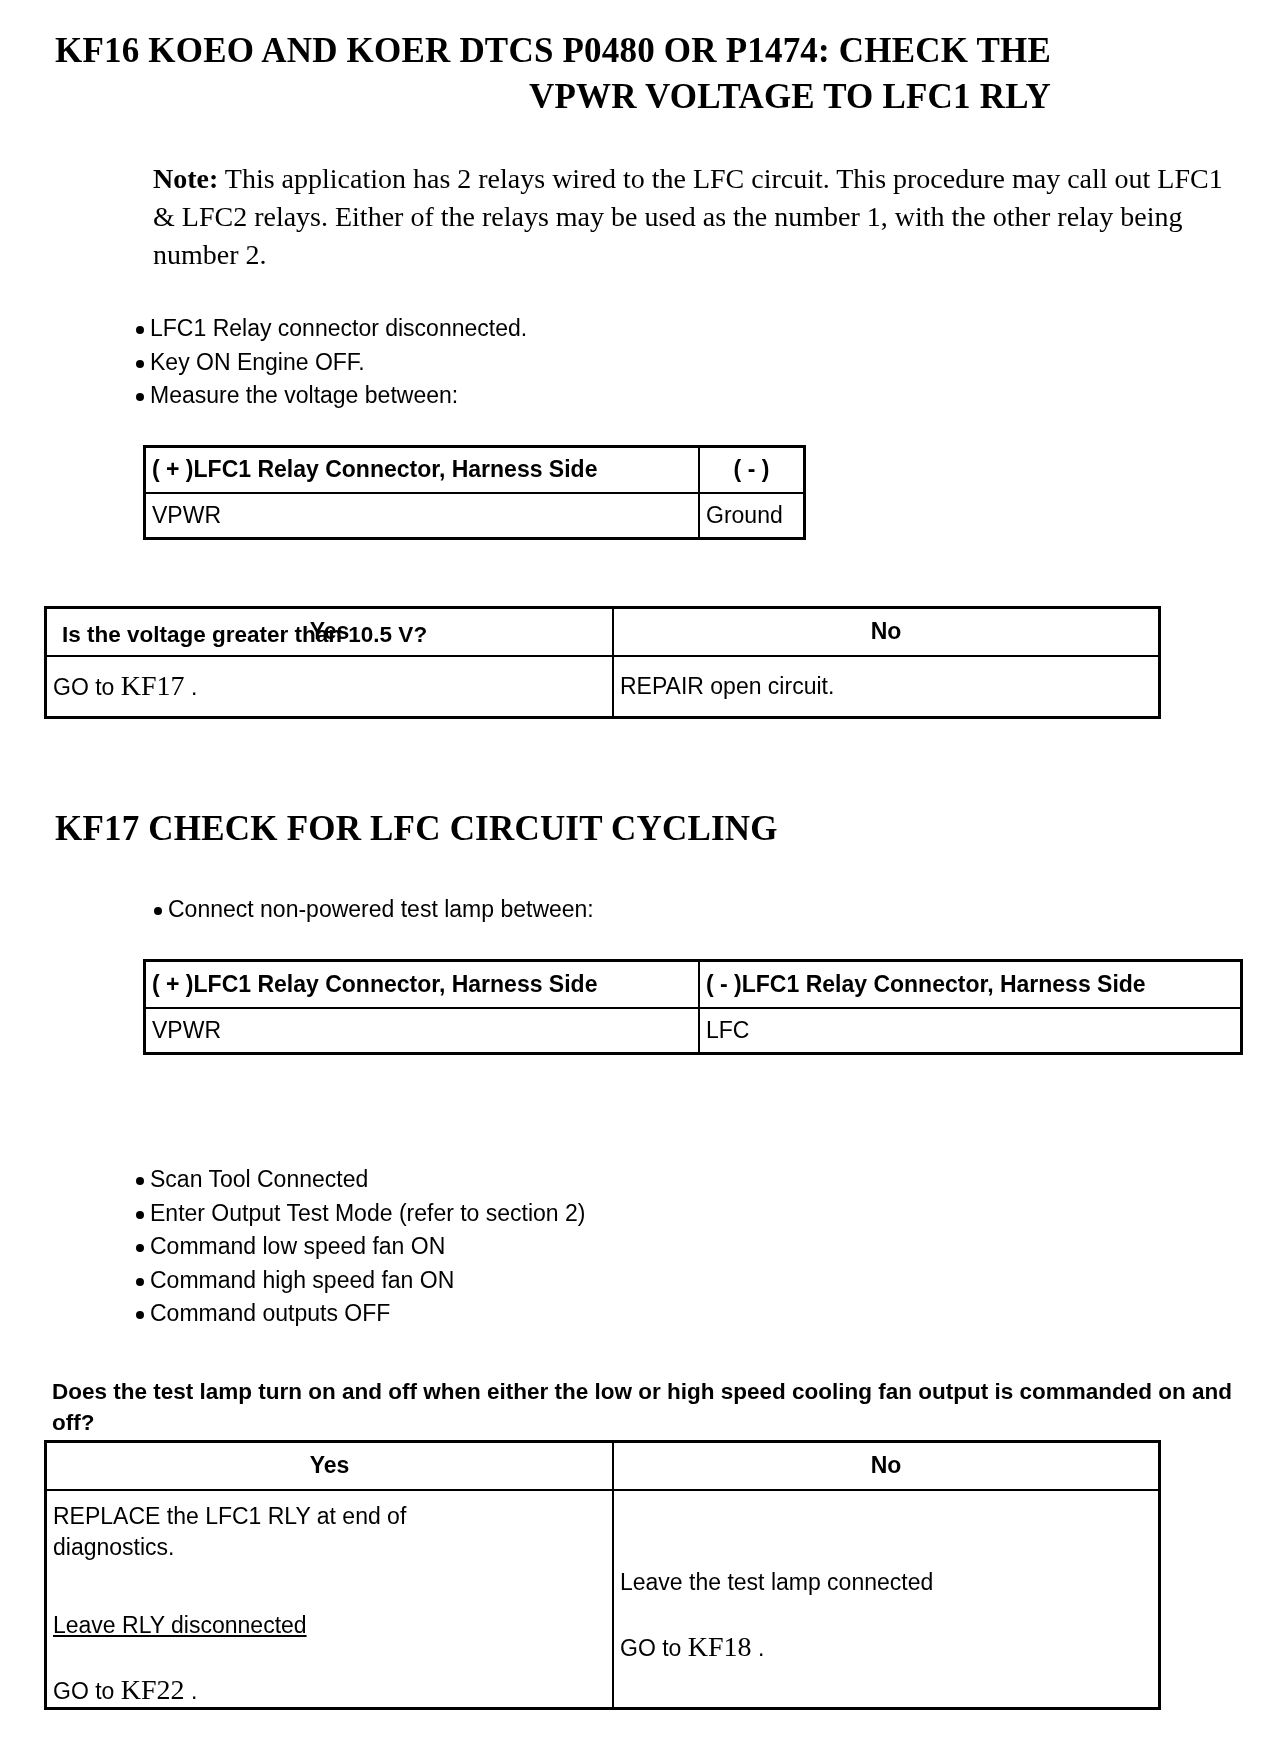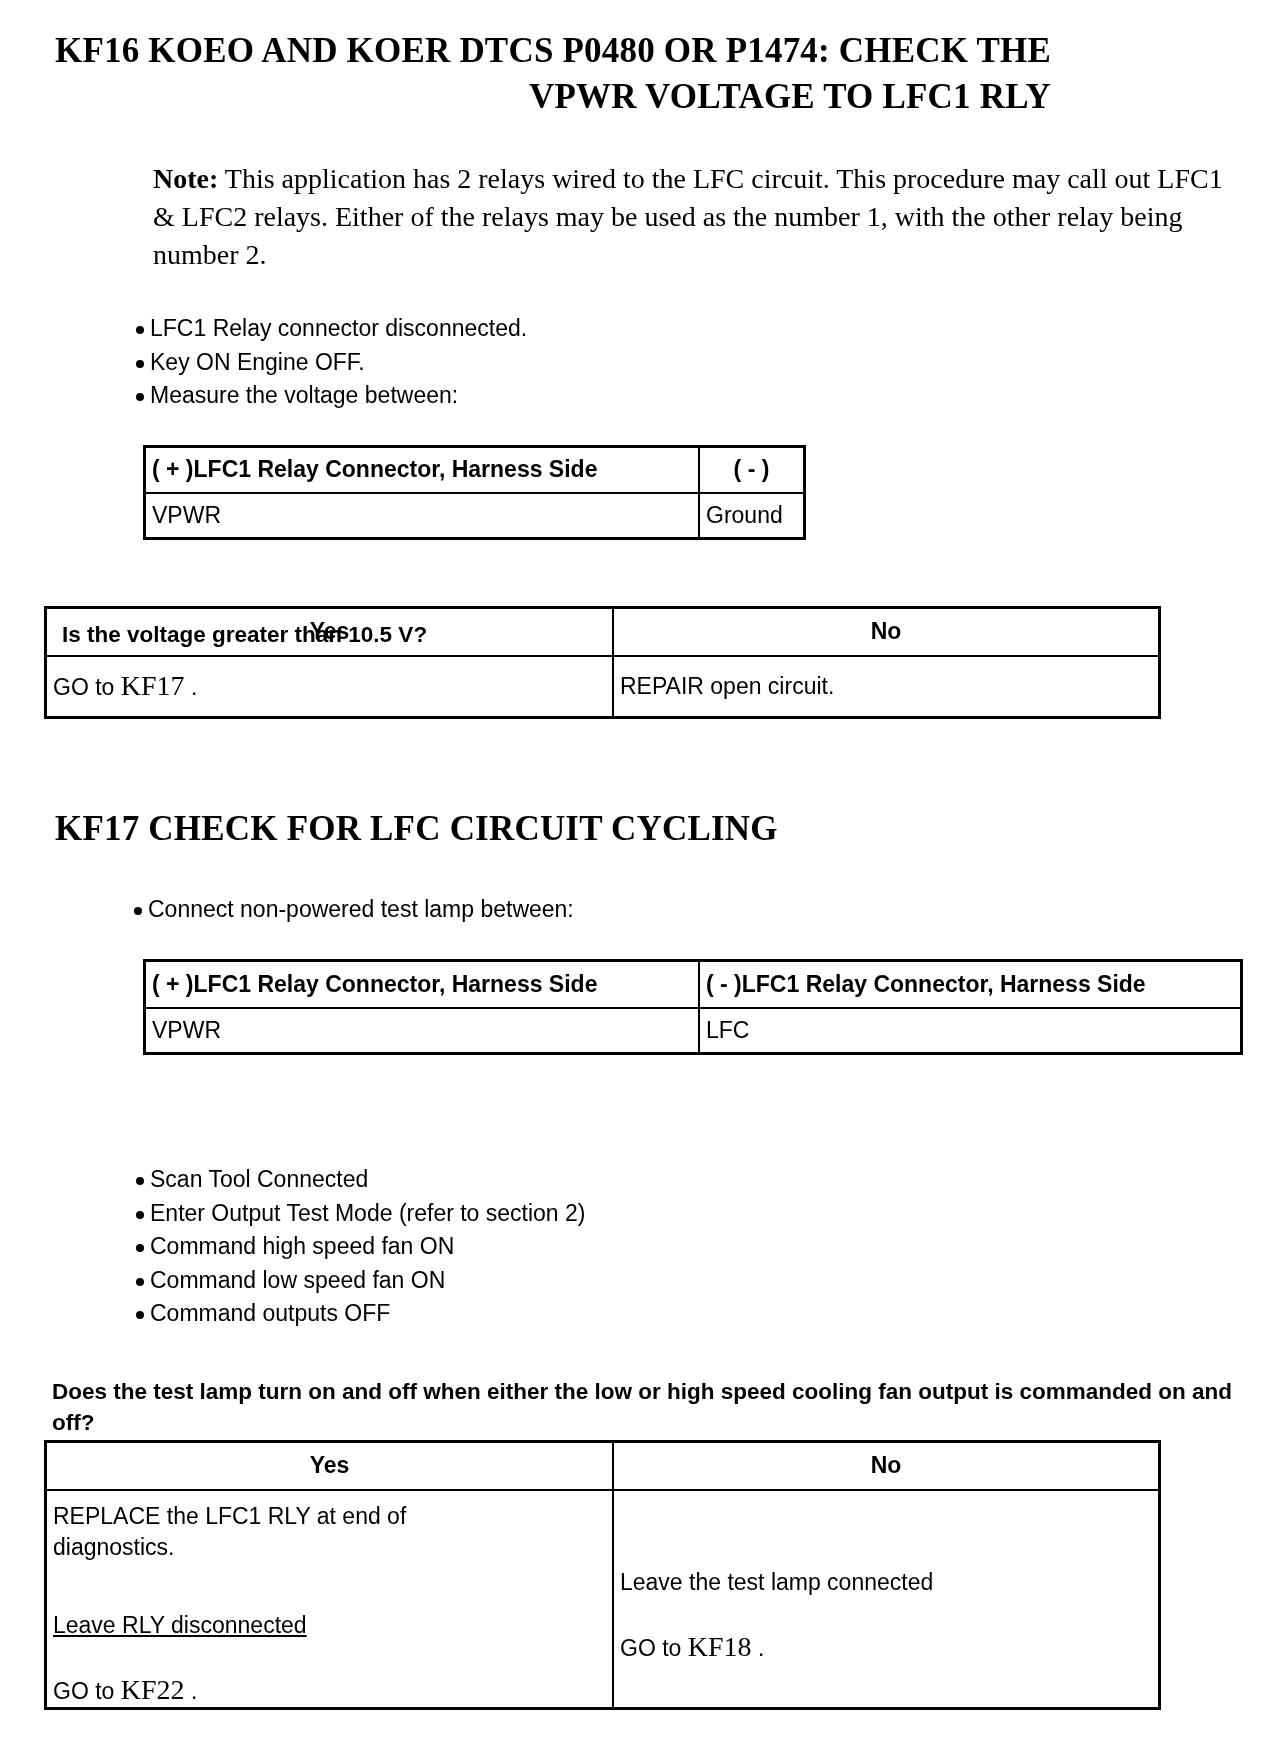--- a/index.html
+++ b/index.html
@@ -67,42 +67,42 @@
     <td>
       <span>GO to </span><a class="serif-ref">KF17</a><span> .</span>
     </td>
     <td>REPAIR open circuit.</td>
   </tr>
 </tbody>
   </table>
 
 <div class="abs h1" style="left:55px; top:806px;">KF17 CHECK FOR LFC CIRCUIT CYCLING</div>
 
-<ul class="abs bullets" style="left:132px; top:893px;">
+<ul class="abs bullets" style="left:152px; top:893px;">
   <li><span class="dot"></span><span>Connect non-powered test lamp between:</span></li>
 </ul>
 
 <table class="abs t outer" style="left:143px; top:959px; width:1100px;">
   <tbody>
       <tr style="height:47px;">
     <th style="width:540px;">( + )LFC1 Relay Connector, Harness Side</th>
     <th>( - )LFC1 Relay Connector, Harness Side</th>
   </tr>
   <tr style="height:46px;">
     <td>VPWR</td>
     <td>LFC</td>
   </tr>
 </tbody>
   </table>
 
 <ul class="abs bullets" style="left:134px; top:1163px;">
   <li><span class="dot"></span><span>Scan Tool Connected</span></li>
   <li><span class="dot"></span><span>Enter Output Test Mode (refer to section 2)</span></li>
+  <li><span class="dot"></span><span>Command low speed fan ON</span></li>
   <li><span class="dot"></span><span>Command high speed fan ON</span></li>
-  <li><span class="dot"></span><span>Command low speed fan ON</span></li>
   <li><span class="dot"></span><span>Command outputs OFF</span></li>
 </ul>
 
 <div class="abs question" style="left:52px; top:1376px; width:1210px;">Does the test lamp turn on and off when either the low or high speed cooling fan output is commanded on and off?</div>
 
 <table class="abs t outer" style="left:44px; top:1440px; width:1117px;">
   <tbody>
       <tr style="height:48px;">
     <th class="center" style="width:553px;">Yes</th>
     <th class="center">No</th>

